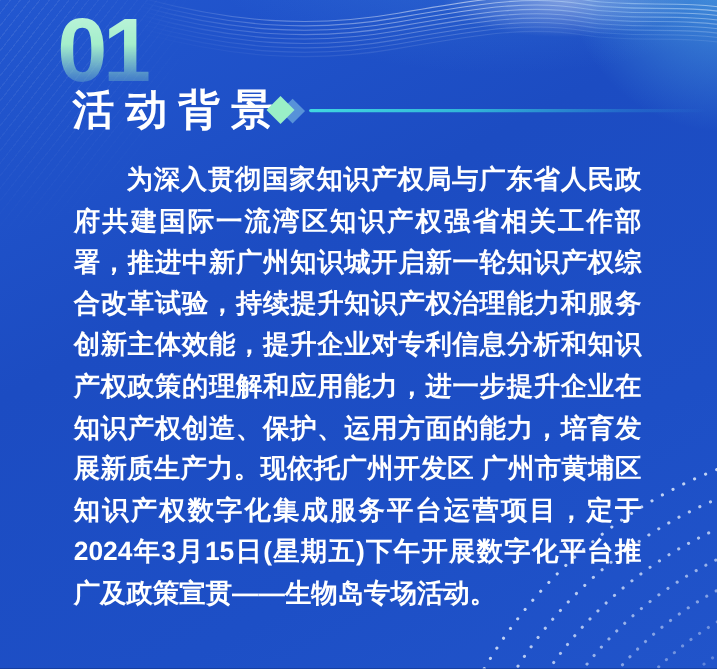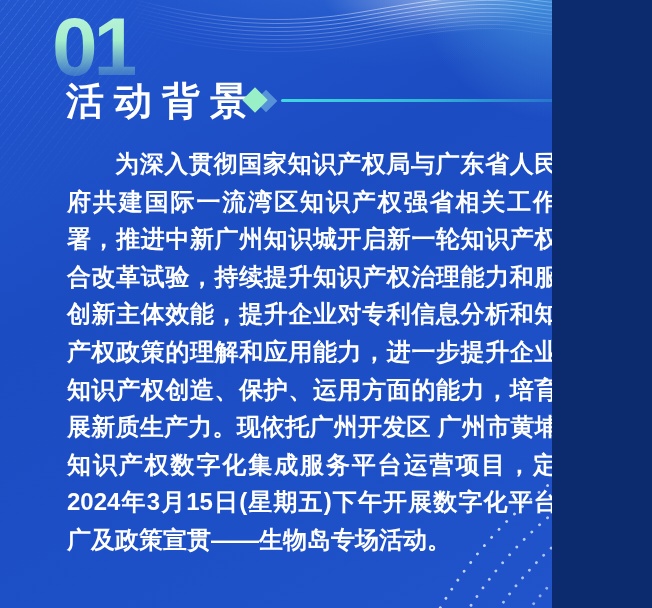--- a/index.html
+++ b/index.html
@@ -1,18 +1,18 @@
 <!DOCTYPE html>
 <html><head>
 <meta charset="utf-8">
 <style>
   html,body{margin:0;padding:0;background:#0c2a6e;}
   .poster{
     position:relative;
-    width:552px;height:608px;
+    width:652px;height:608px;
     overflow:hidden;
     font-family:"Liberation Sans","DejaVu Sans",sans-serif;
     background:
       radial-gradient(circle 200px at 101% -4%, rgba(96,195,238,0.60), rgba(96,195,238,0) 72%),
       radial-gradient(ellipse 150px 45px at 79% 0%, rgba(255,255,255,0.42), rgba(255,255,255,0) 75%),
       radial-gradient(ellipse 420px 200px at 70% -12%, rgba(70,140,225,0.45), rgba(70,140,225,0) 70%),
       linear-gradient(152deg,#2257d0 0%,#1c4cc2 38%,#1d4fc6 72%,#2154ca 100%);
   }
   
   .diag-lines{

